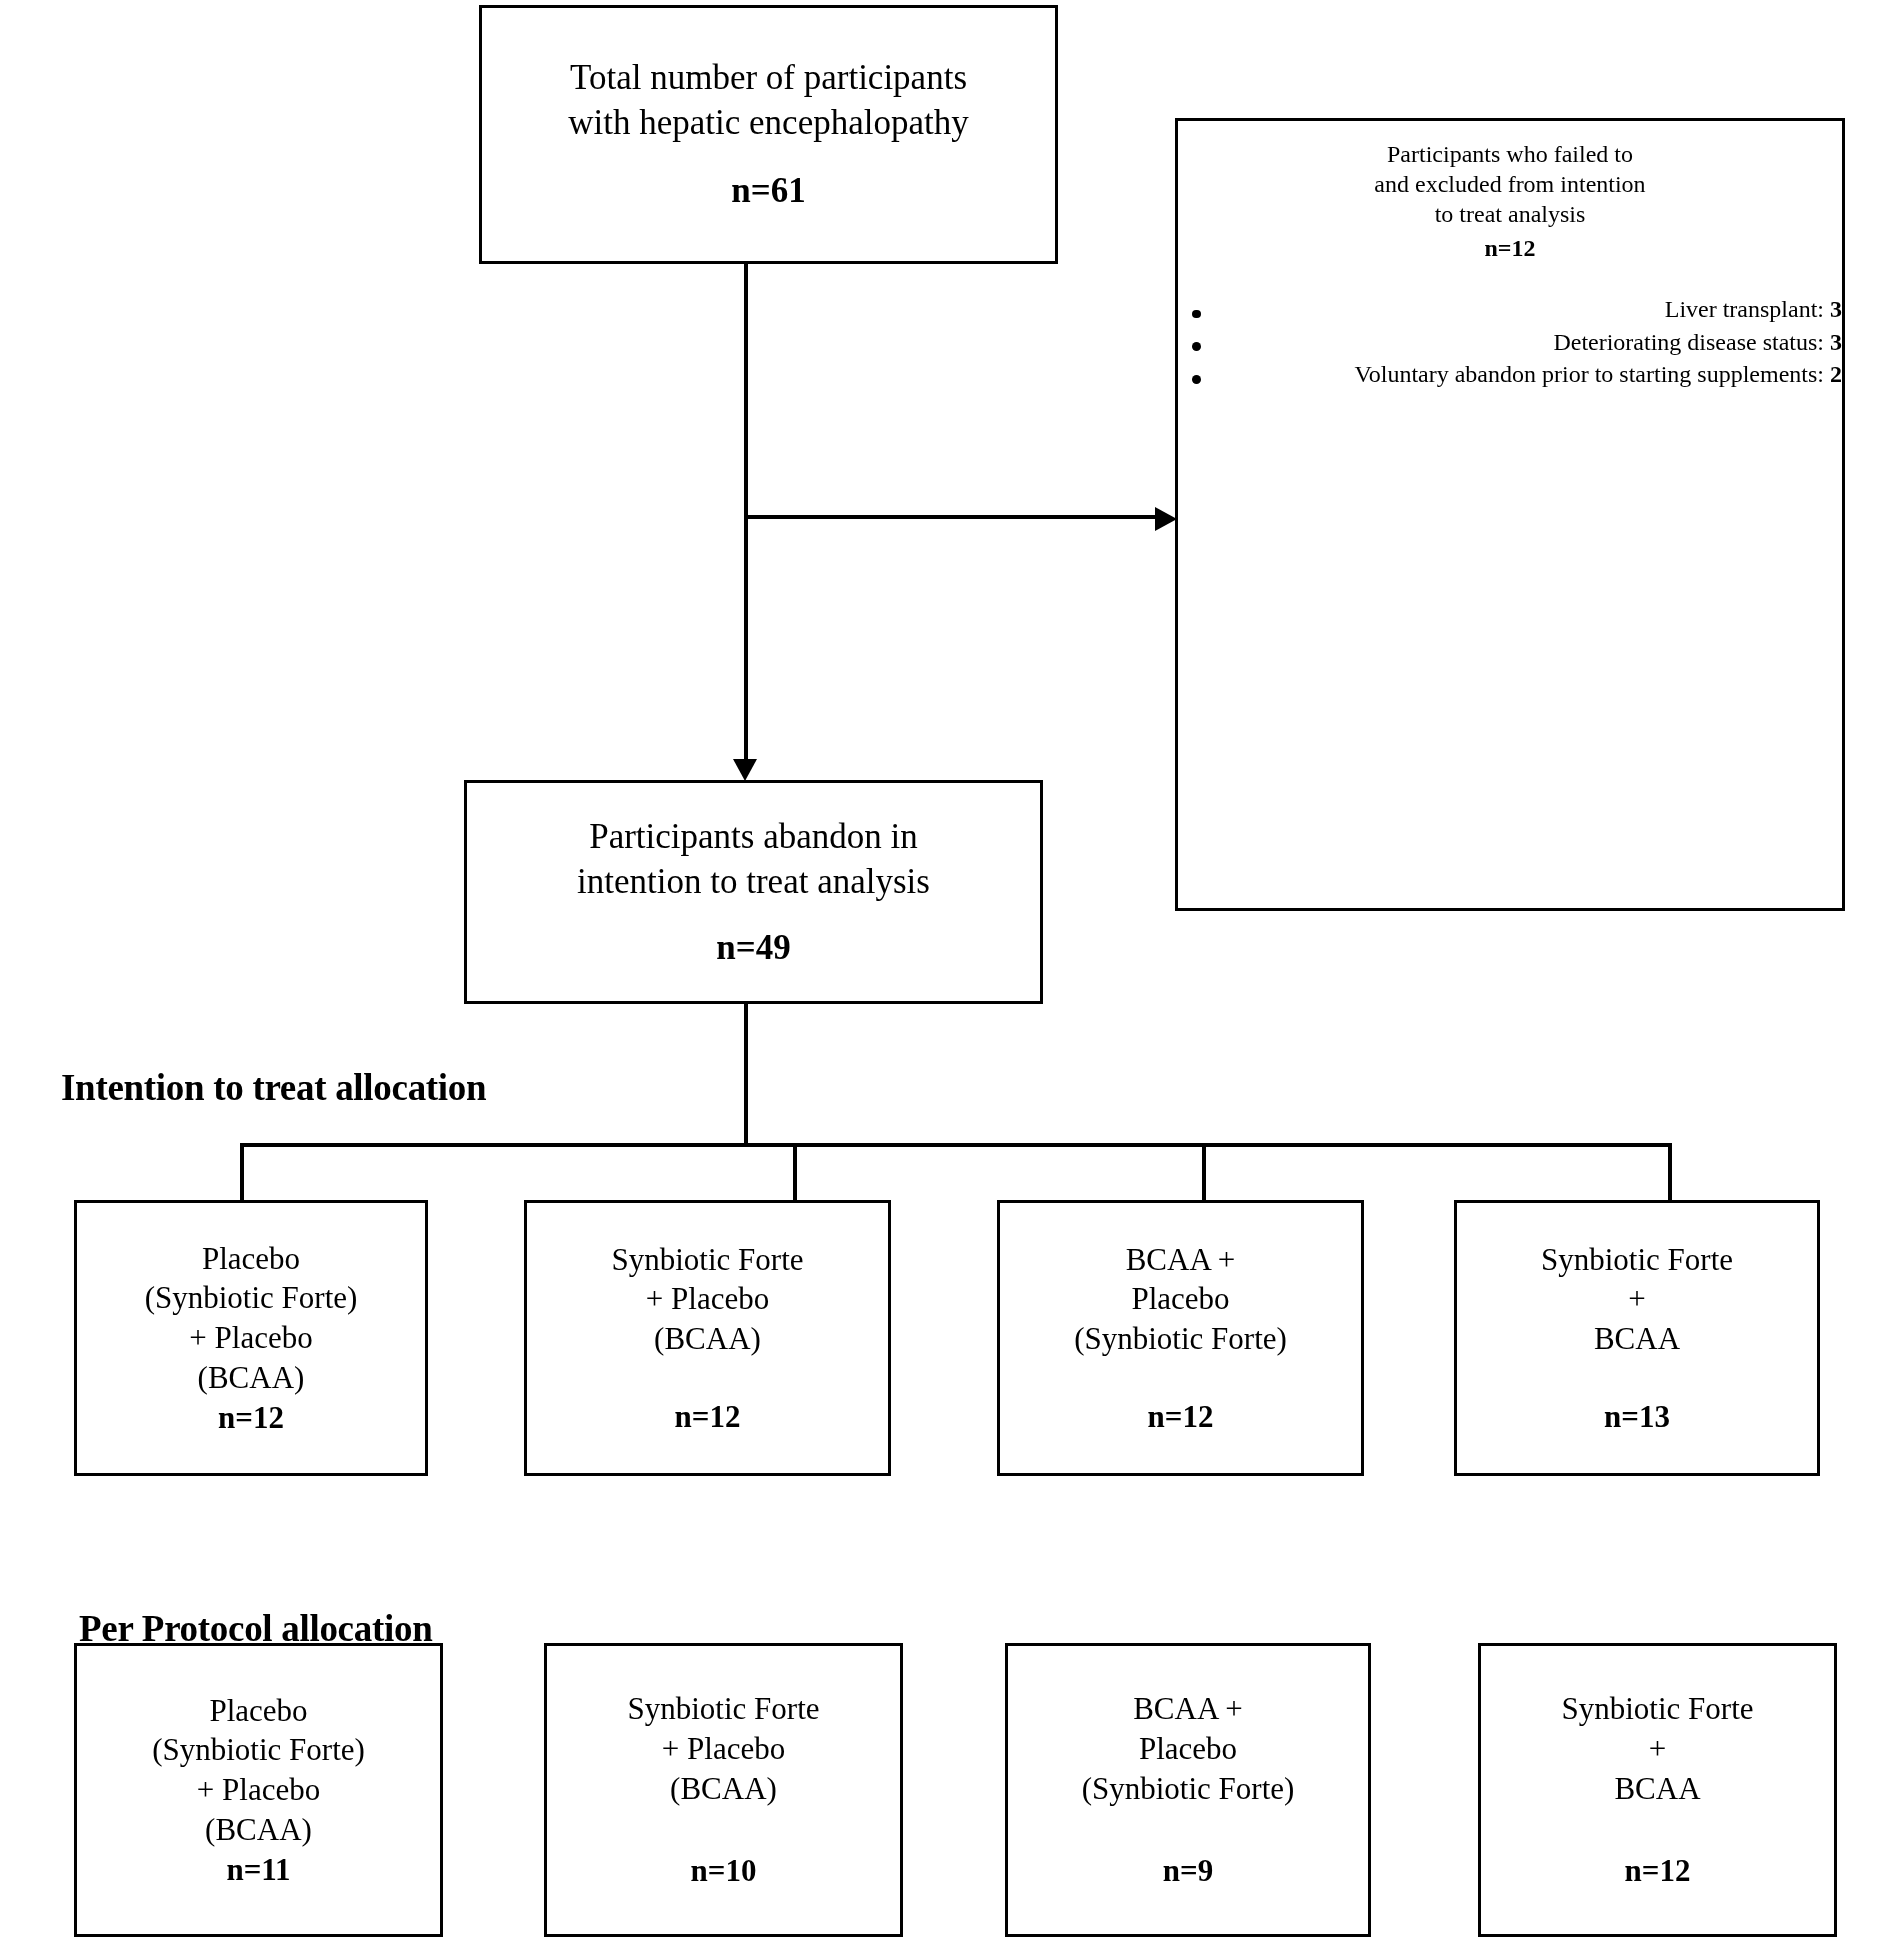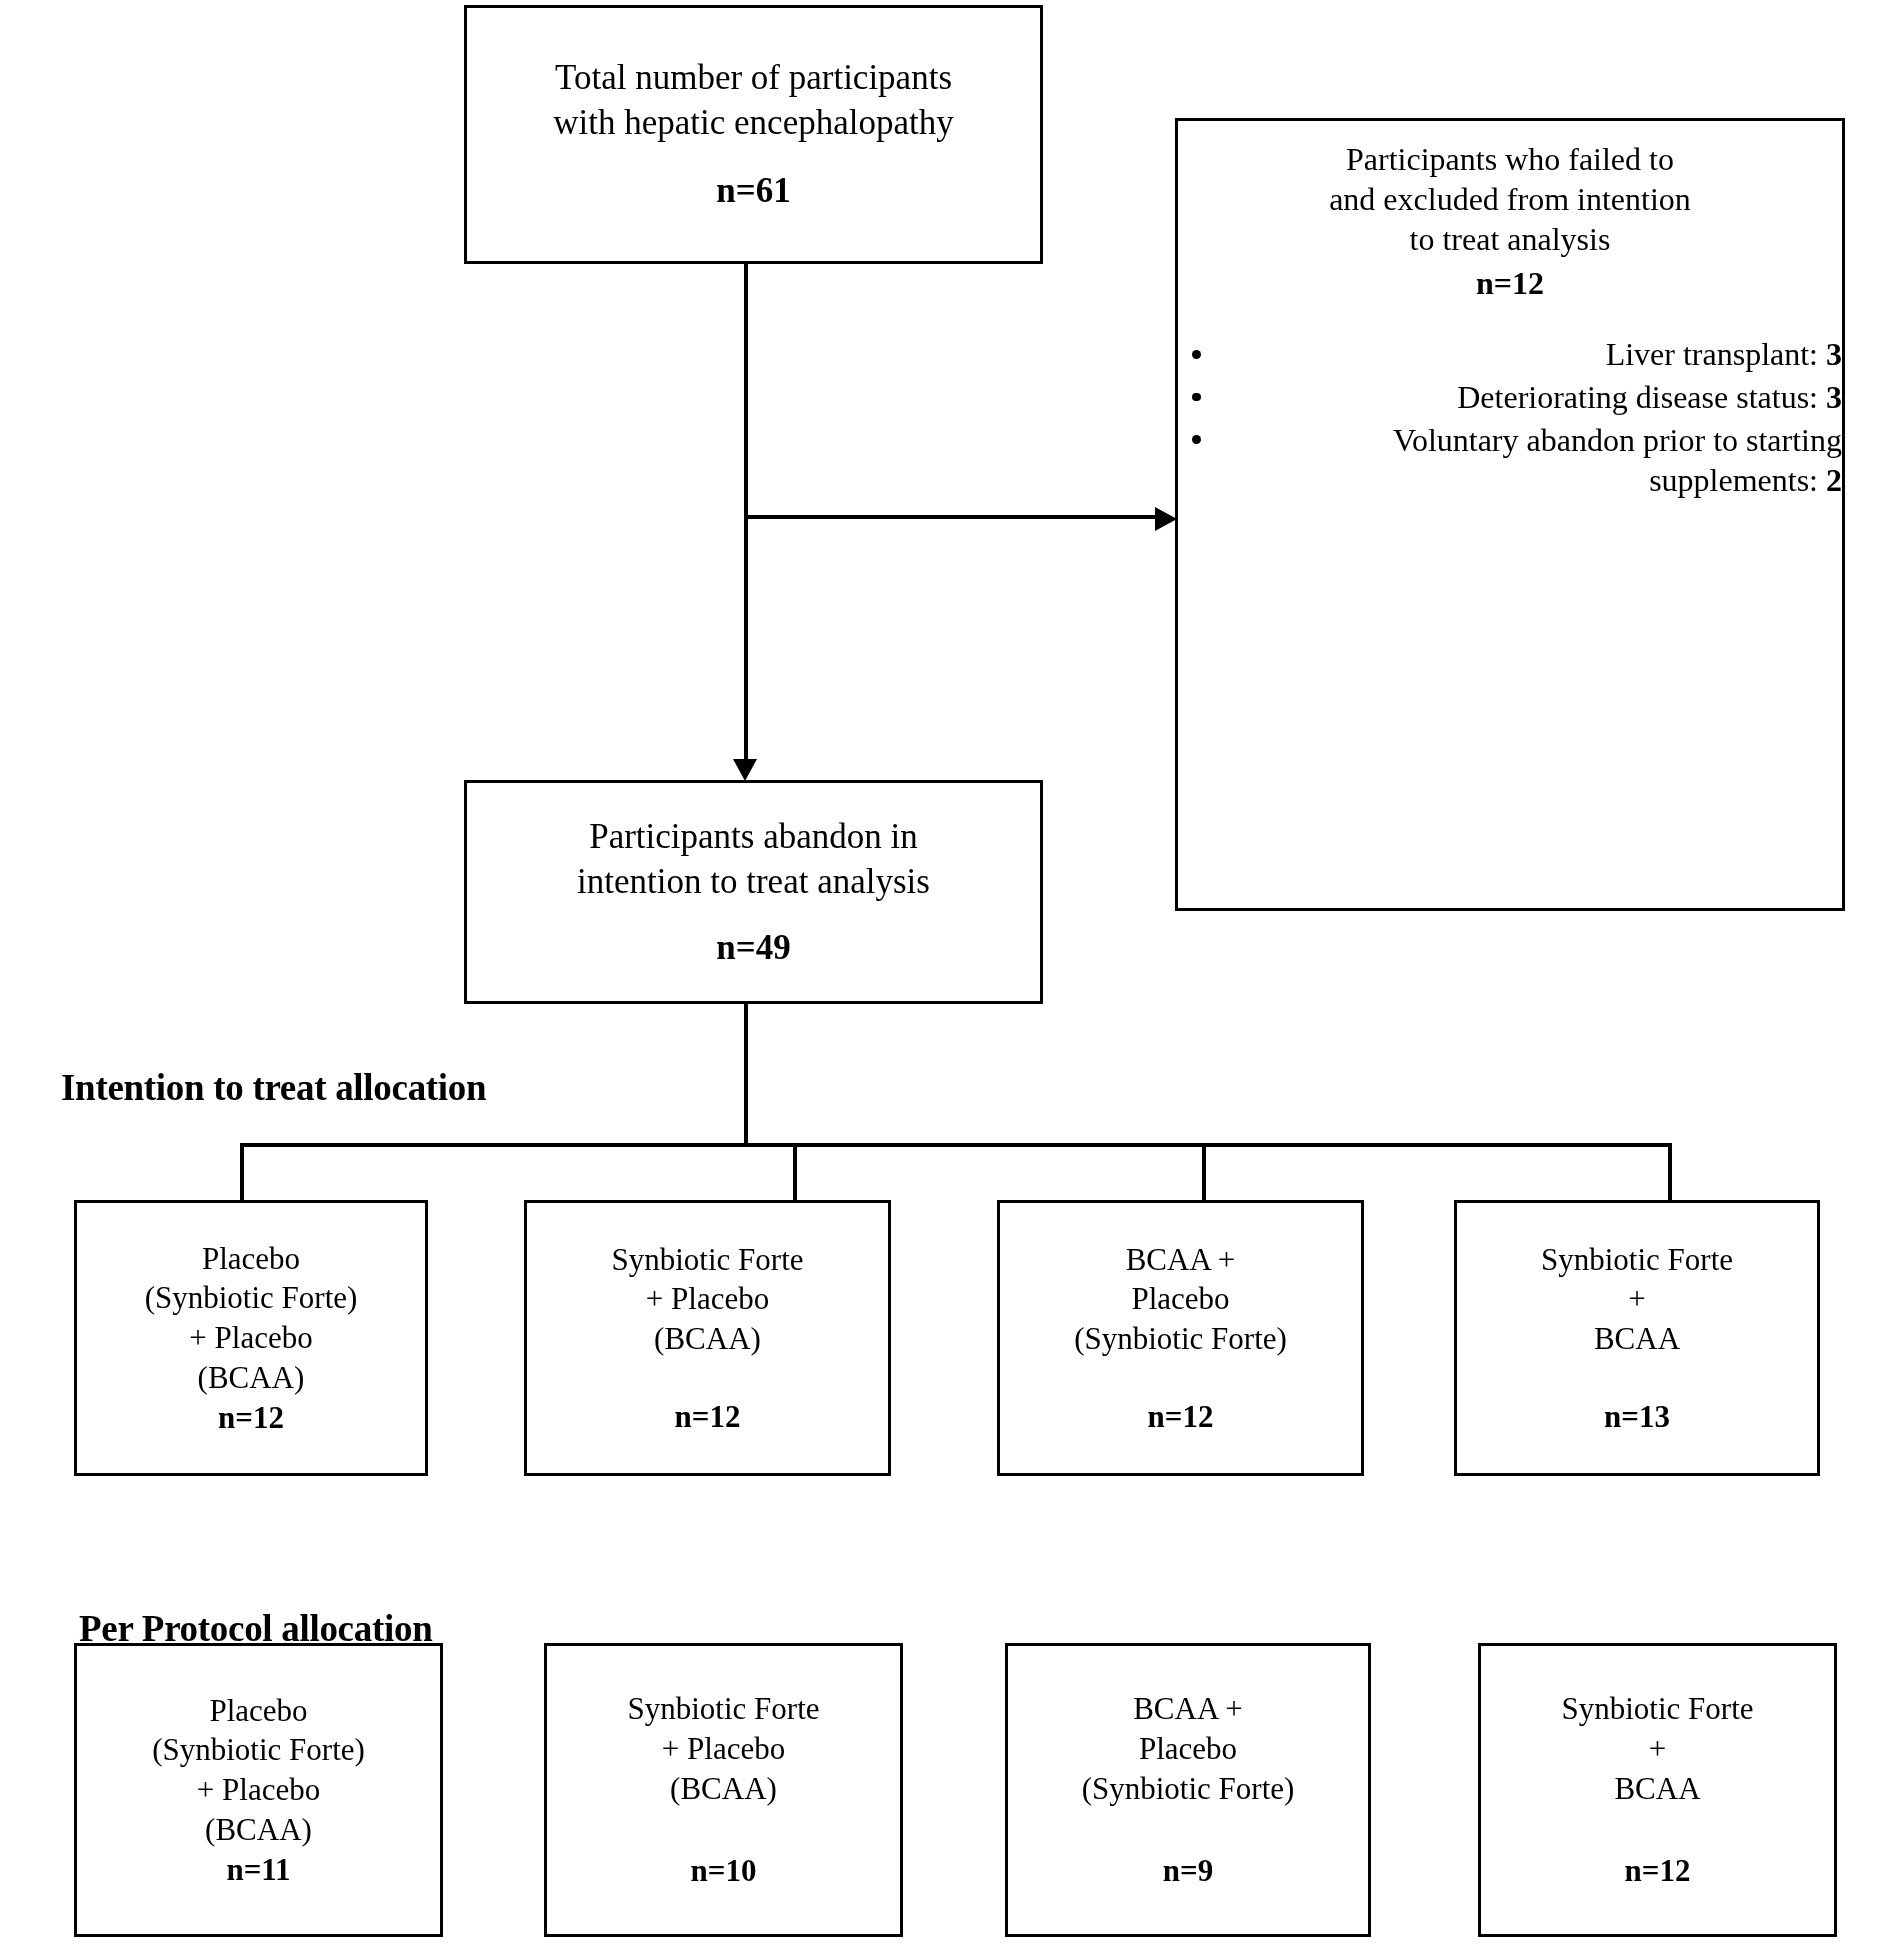--- a/index.html
+++ b/index.html
@@ -99,28 +99,28 @@
     border-radius: 50%;
     background: #000000;
   }
   .bullets li .cnt { font-weight: bold; }
 </style>
 </head>
 <body>
 
 <div id="canvas">
 
-  <div class="box" style="left:464px; top:4.7px; width:579px; height:259px; font-size:35px; line-height:1.30;">
+  <div class="box" style="left:479px; top:4.7px; width:579px; height:259px; font-size:35px; line-height:1.30;">
     <span class="line">Total number of participants</span>
     <span class="line">with hepatic encephalopathy</span>
     <span class="spacer" style="height:22.4px;"></span>
     <span class="line n-val">n=61</span>
   </div>
 
-  <div class="box" style="left:1175px; top:118px; width:670px; height:793px; font-size:32px; line-height:1.26; justify-content:flex-start; padding-top:17.7px;">
+  <div class="box" style="left:1175px; top:118px; width:670px; height:793px; font-size:24px; line-height:1.26; justify-content:flex-start; padding-top:17.7px;">
     <span class="line">Participants who failed to</span>
     <span class="line">and excluded from intention</span>
     <span class="line">to treat analysis</span>
     <span class="line n-val" style="margin-top:3.5px;">n=12</span>
 
     <ul class="bullets" style="margin-top:31px;">
       <li>
         <span>Liver transplant:</span>
         <span class="cnt">3</span>
       </li>

